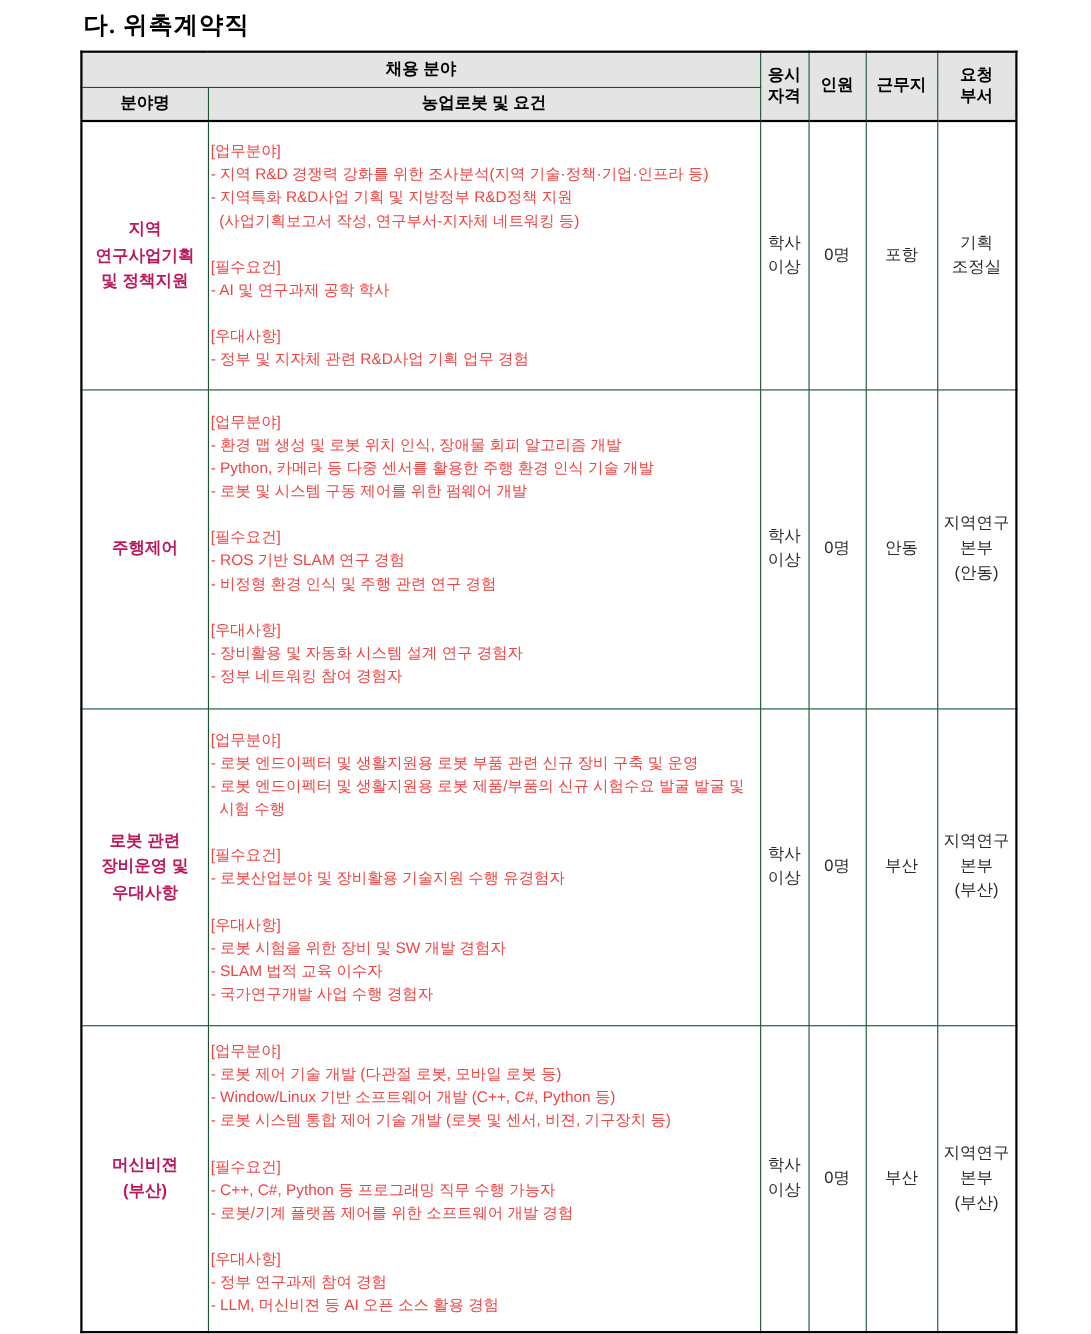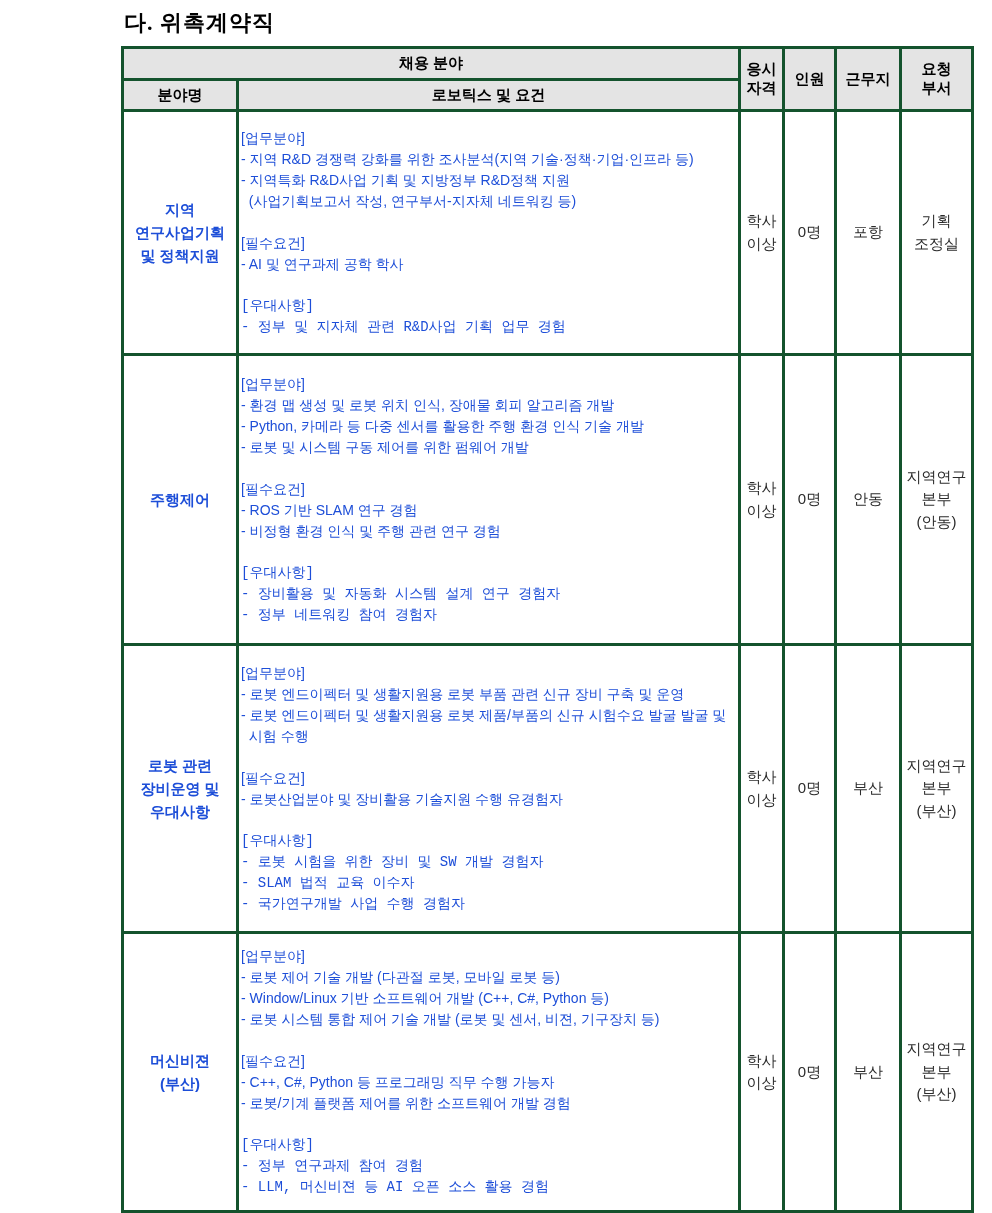--- a/index.html
+++ b/index.html
@@ -8,41 +8,40 @@
     background: #ffffff;
     width: 992px;
     font-family: "Liberation Sans", "DejaVu Sans", sans-serif;
     color: #2b2b2b;
   }
   .page {
     position: relative;
     width: 868px;
     min-height: 1213px;
     background: #ffffff;
-    padding-left: 48px;
   }
   .doc-title {
     margin: 0;
     padding: 8px 0 8px 76px;
     font-family: "Liberation Serif", "DejaVu Serif", serif;
     font-size: 22px;
     font-weight: bold;
     color: #000000;
     letter-spacing: 1px;
   }
   table.recruit {
     border-collapse: collapse;
     table-layout: fixed;
     width: 850px;
     margin-left: 73px;
     border: 2px solid #000000;
     background: #ffffff;
   }
   table.recruit th, table.recruit td {
-    border: 3px solid #14532d;
+    border: 1px solid #14532d;
     padding: 2px;
     box-sizing: border-box;
   }
   thead th {
     background: #e4e4e4;
     font-size: 15px;
     font-weight: bold;
     color: #000000;
     text-align: center;
     vertical-align: middle;
@@ -53,35 +52,35 @@
   thead tr.h2 { height: 31px; }
   thead tr.h2 th { border-bottom: 2px solid #000000; }
   thead th.rowspan2 { border-bottom: 2px solid #000000; }
   tbody tr.r1 { height: 244px; }
   tbody tr.r2 { height: 290px; }
   tbody tr.r3 { height: 288px; }
   tbody tr.r4 { height: 279px; }
   td.field-name {
     font-weight: bold;
     font-size: 15px;
-    color: #1d4ed8;
+    color: #be185d;
     text-align: center;
     vertical-align: middle;
     white-space: pre-line;
     line-height: 1.55;
   }
   td.requirements {
     vertical-align: middle;
     padding: 10px 6px 10px 6px;
     font-size: 14px;
     line-height: 21px;
-    color: #1d4ed8;
+    color: #ef4444;
   }
   .req-section { margin: 0 0 21px 0; }
-  .req-section:last-child { margin-bottom: 0; font-family: Liberation Mono, monospace; }
+  .req-section:last-child { margin-bottom: 0; }
   .req-line, .req-title {
     white-space: pre-wrap;
     word-break: keep-all;
   }
   td.center-cell {
     text-align: center;
     vertical-align: middle;
     font-size: 15px;
     color: #2b2b2b;
     white-space: pre-line;
@@ -109,21 +108,21 @@
         <th colspan="2">채용 분야</th>
         <th rowspan="2" class="rowspan2">응시
 자격</th>
         <th rowspan="2" class="rowspan2">인원</th>
         <th rowspan="2" class="rowspan2">근무지</th>
         <th rowspan="2" class="rowspan2">요청
 부서</th>
       </tr>
       <tr class="h2">
         <th>분야명</th>
-        <th>로보틱스 및 요건</th>
+        <th>농업로봇 및 요건</th>
       </tr>
     </thead>
     <tbody>
 
       <tr class="r1">
         <td class="field-name">지역
 연구사업기획
 및 정책지원</td>
         <td class="requirements">
             <div class="req-section">

